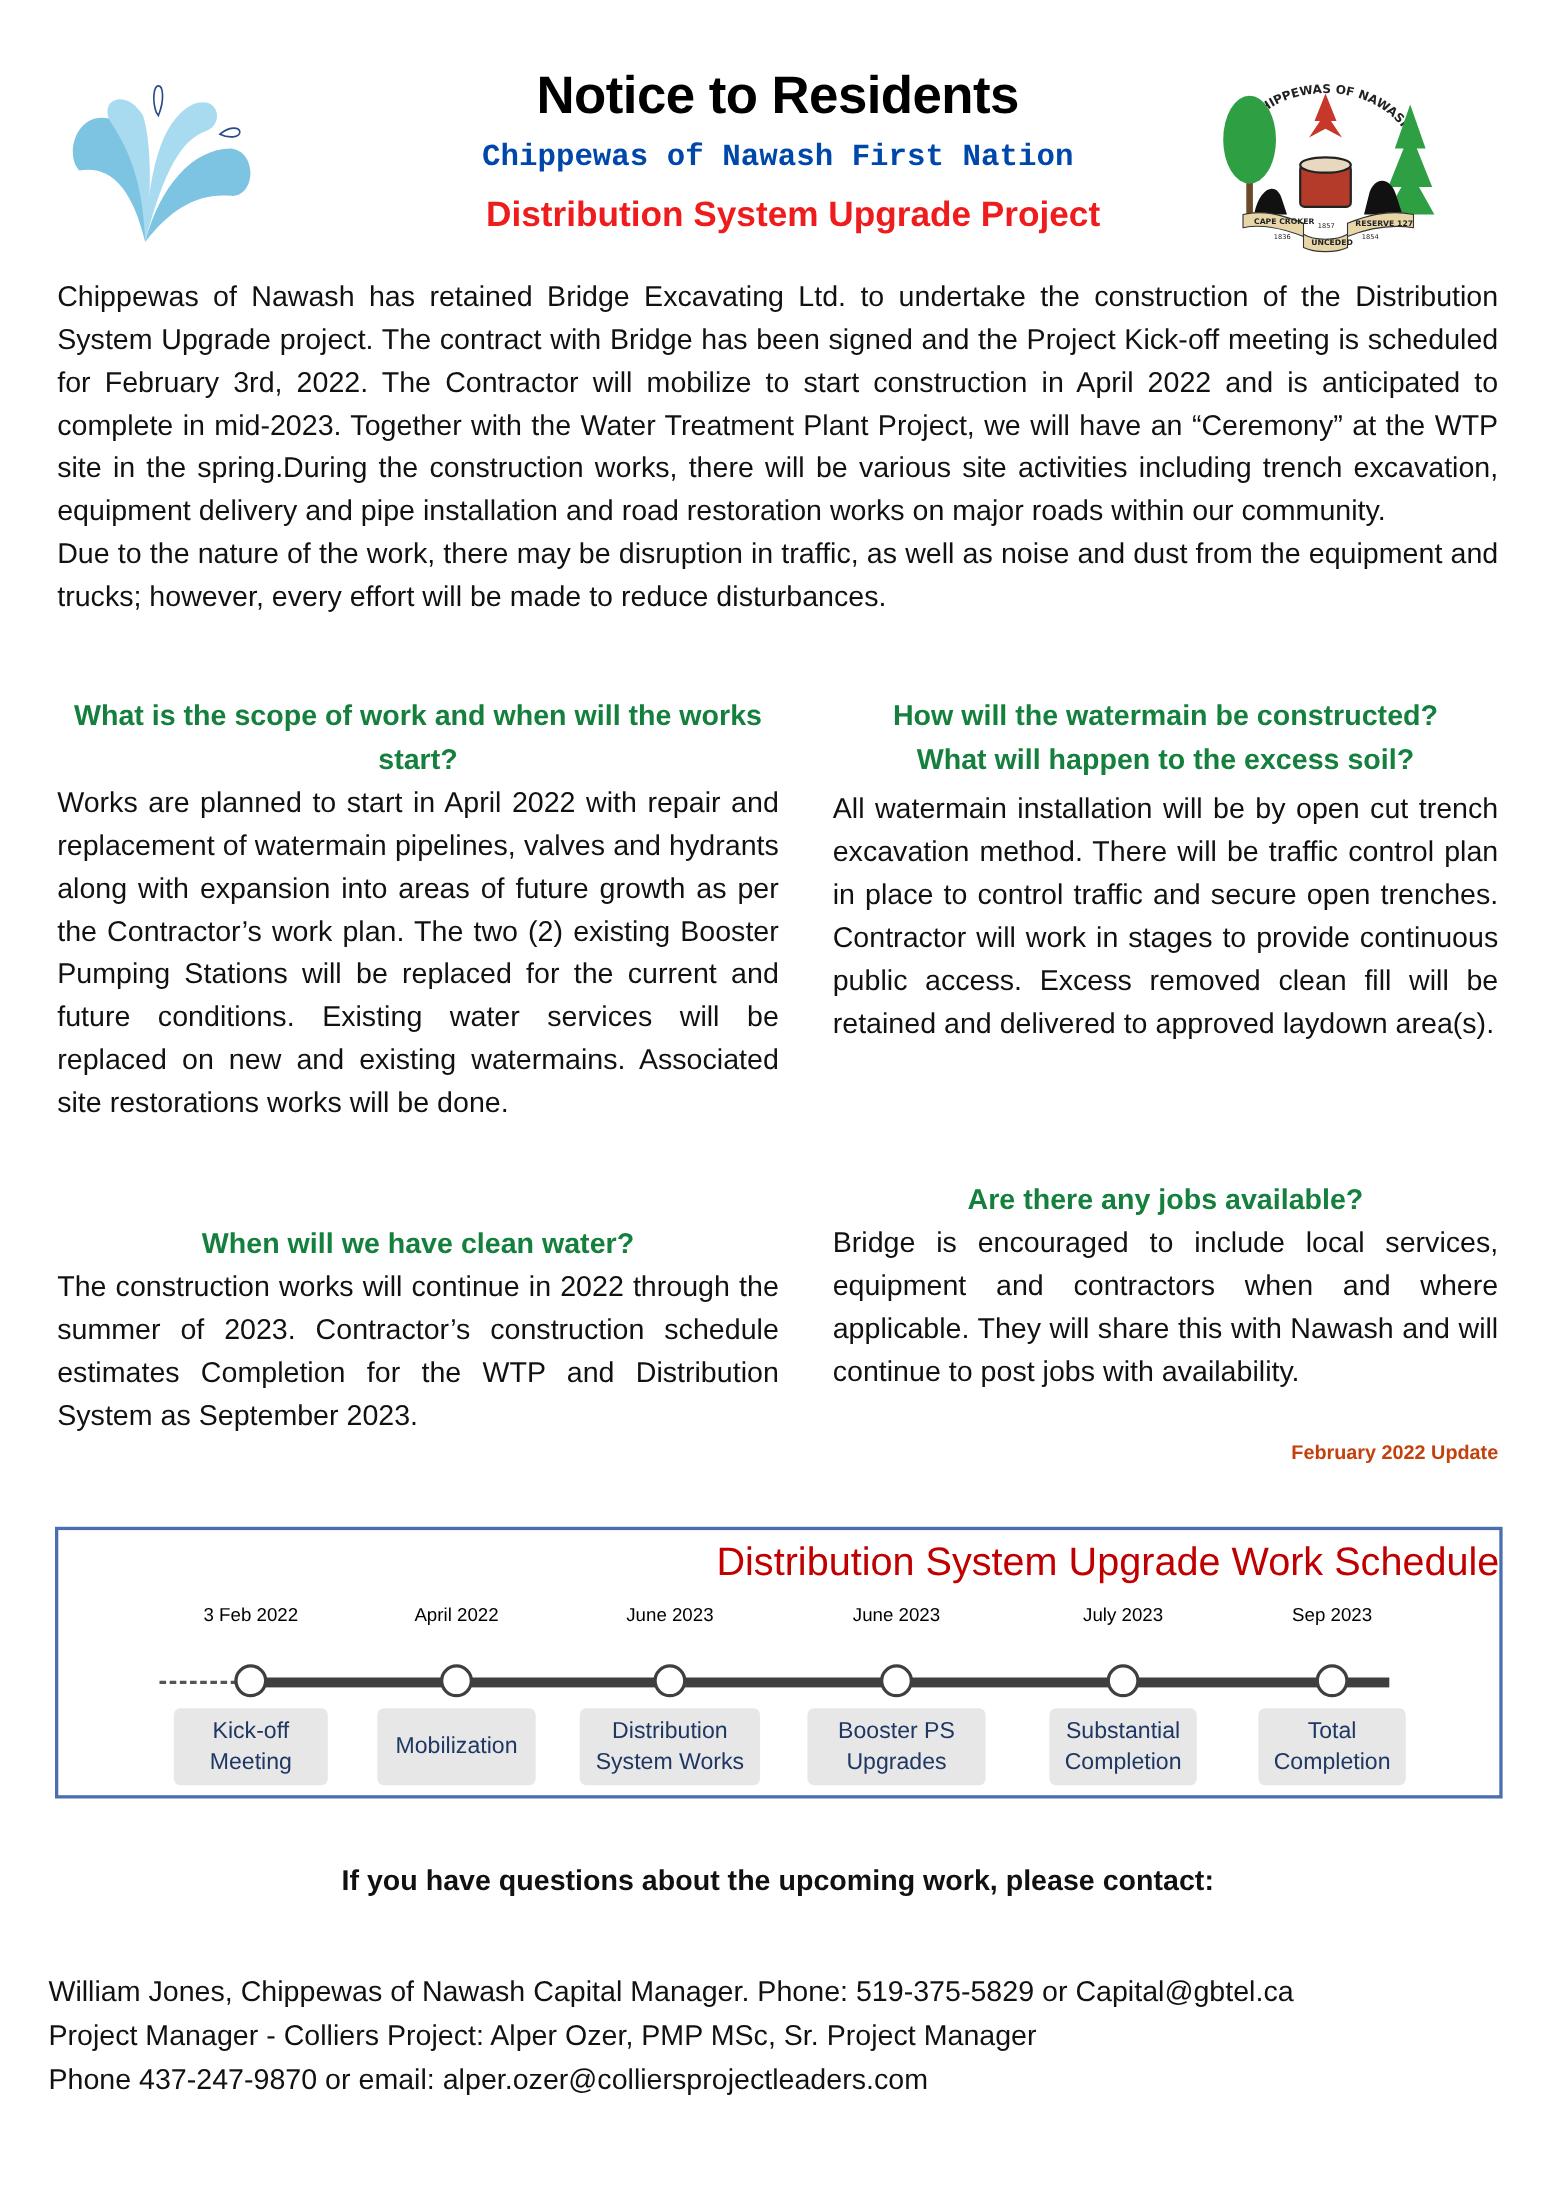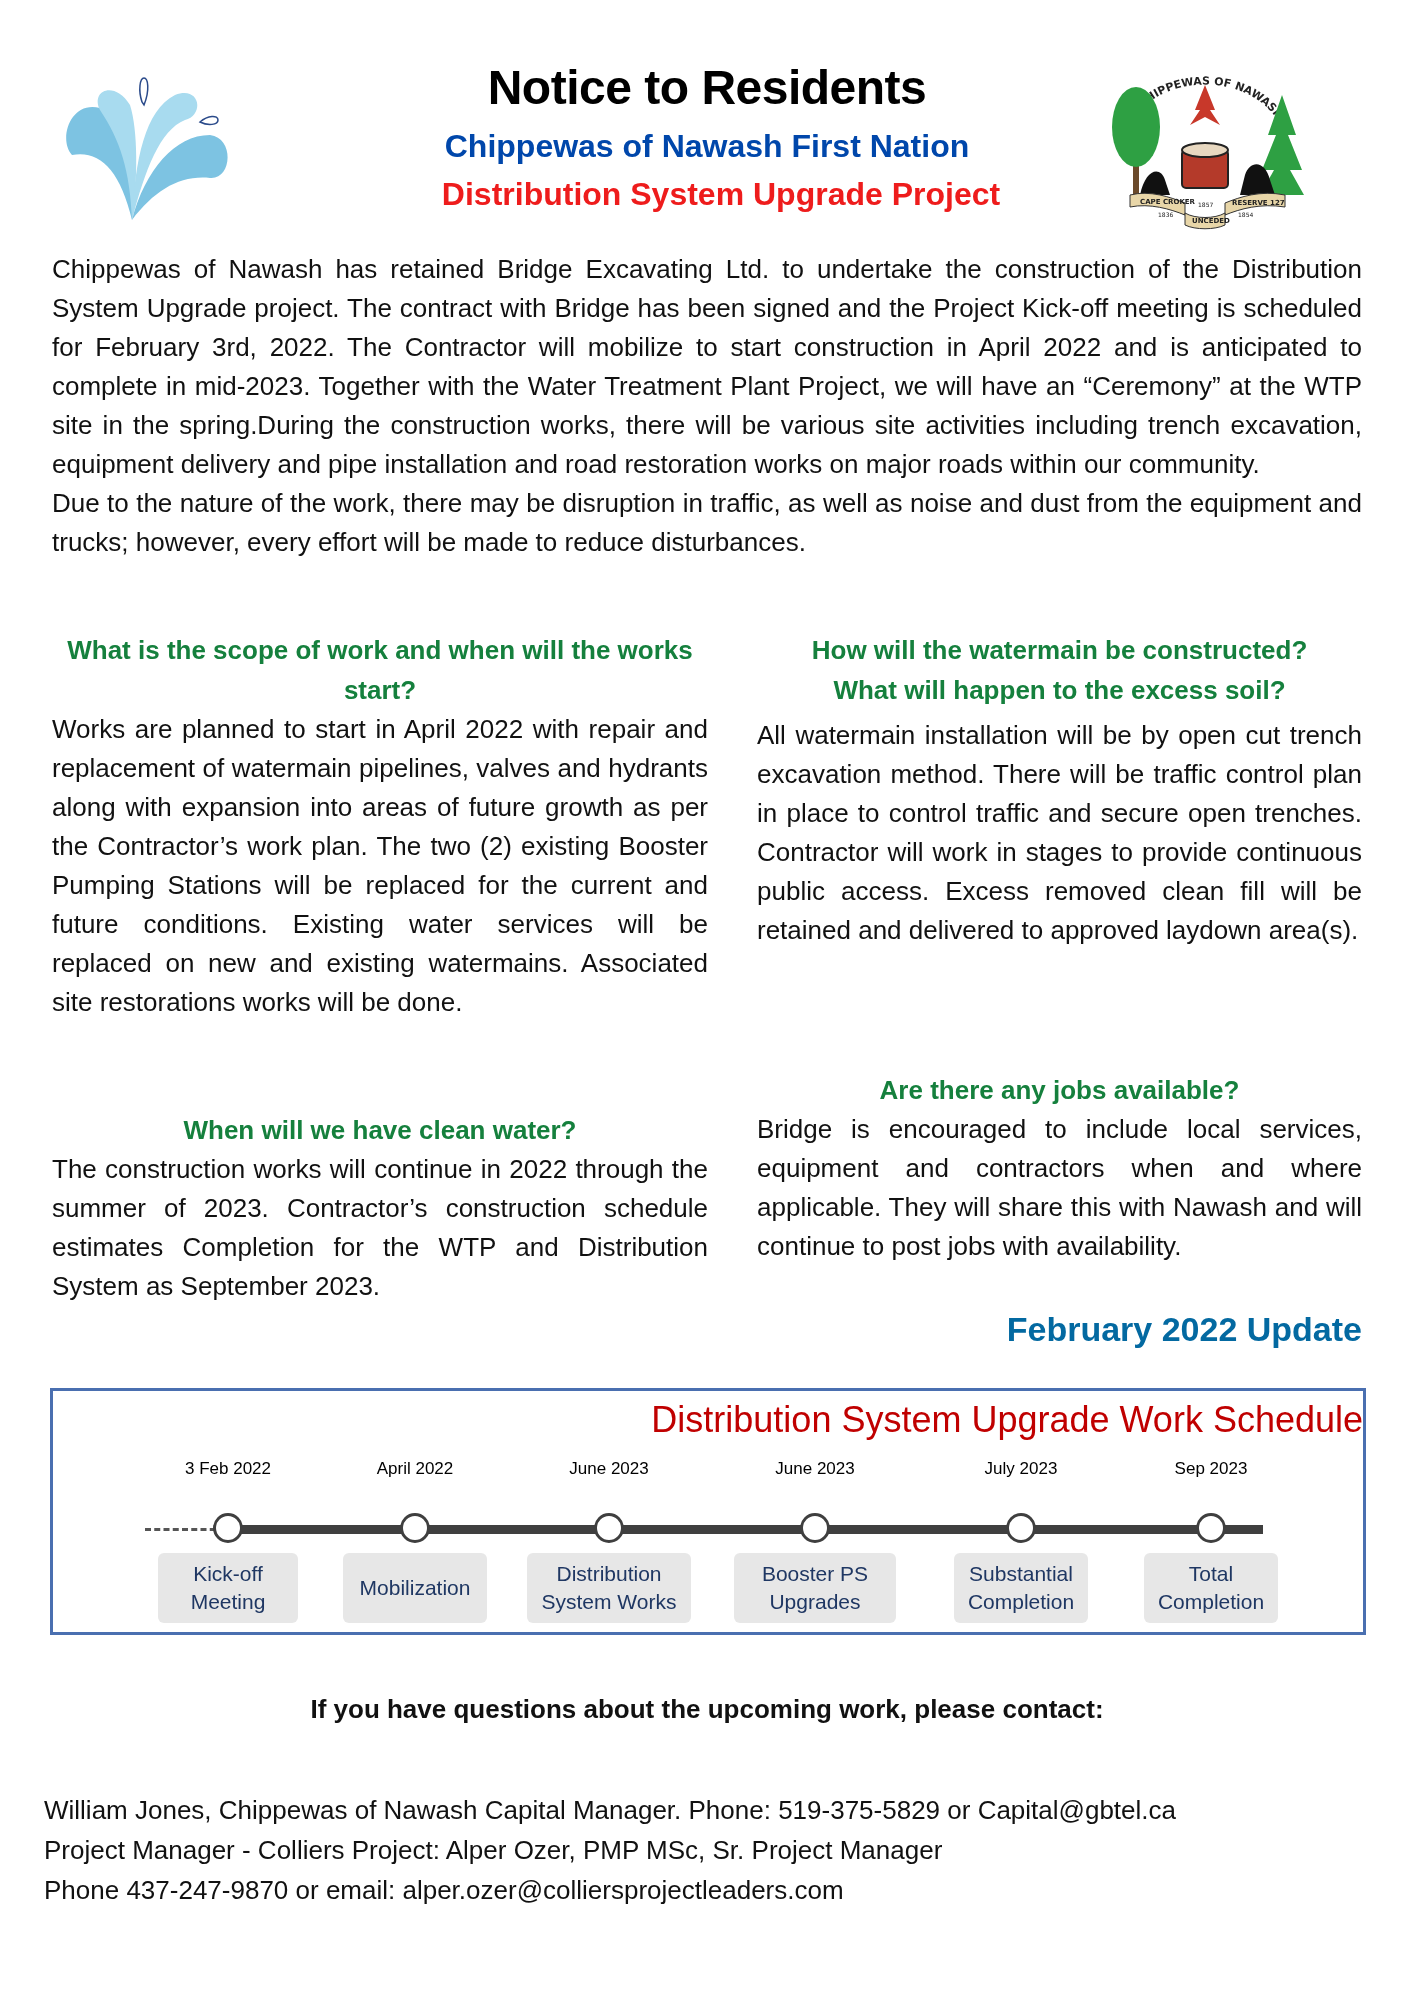--- a/index.html
+++ b/index.html
@@ -5,34 +5,34 @@
     * { box-sizing: border-box; margin: 0; padding: 0; }
     html, body { width: 1414px; height: 2000px; background: #ffffff; }
     body { font-family: "Liberation Sans", sans-serif; color: #111; position: relative; overflow: hidden; }
 
     .header { position: absolute; top: 0; left: 0; width: 1414px; height: 240px; }
     .splash { position: absolute; left: 60px; top: 60px; width: 180px; height: 170px; }
     .emblem { position: absolute; left: 1100px; top: 55px; width: 210px; height: 175px; }
     .title { position: absolute; left: 0; width: 1414px; text-align: center; top: 60px;
       font-size: 48px; font-weight: bold; color: #000; letter-spacing: -0.5px; }
     .sub1 { position: absolute; left: 0; width: 1414px; text-align: center; top: 128px;
-      font-size: 32px; font-weight: bold; color: #0047ab; }
+      font-size: 28px; font-weight: bold; color: #0047ab; font-family: Liberation Mono, monospace; }
     .sub2 { position: absolute; left: 0; width: 1414px; text-align: center; top: 176px;
       font-size: 32px; font-weight: bold; color: #ee1c1c; padding-left: 28px; }
 
     .intro { position: absolute; left: 52px; top: 250px; width: 1310px;
       font-size: 26px; line-height: 39px; text-align: justify; color: #111; }
     .intro p { margin: 0; }
 
     .col { position: absolute; font-size: 26px; line-height: 39px; text-align: justify; color: #111; }
     .col h3 { font-size: 26px; font-weight: bold; color: #15803d; text-align: center; line-height: 40px; }
     .col-left { left: 52px; width: 656px; }
     .col-right { left: 757px; width: 605px; }
 
-    .update { position: absolute; right: 52px; top: 1310px; font-size: 34px; font-weight: bold; color: #0369a1; }
+    .update { position: absolute; right: 52px; top: 1310px; font-size: 18px; font-weight: bold; color: #c2410c; }
 
     .schedule { position: absolute; left: 50px; top: 1388px; width: 1316px; height: 247px;
       border: 3px solid #4a6fb0; background: #fff; }
     .schedule-title { position: absolute; left: 0; width: 100%; top: 8px; text-align: right;
       font-size: 36px; color: #c00000; }
     .timeline-line { position: absolute; left: 175px; top: 134px; width: 1035px; height: 9px; background: #3f3f3f; }
     .timeline-dash { position: absolute; left: 92px; top: 137px; width: 80px; height: 0;
       border-top: 3px dashed #555; }
     .milestone { position: absolute; top: 60px; width: 170px; margin-left: -85px; text-align: center; }
     .milestone .date { font-size: 17px; color: #000000; height: 36px; line-height: 36px; }

